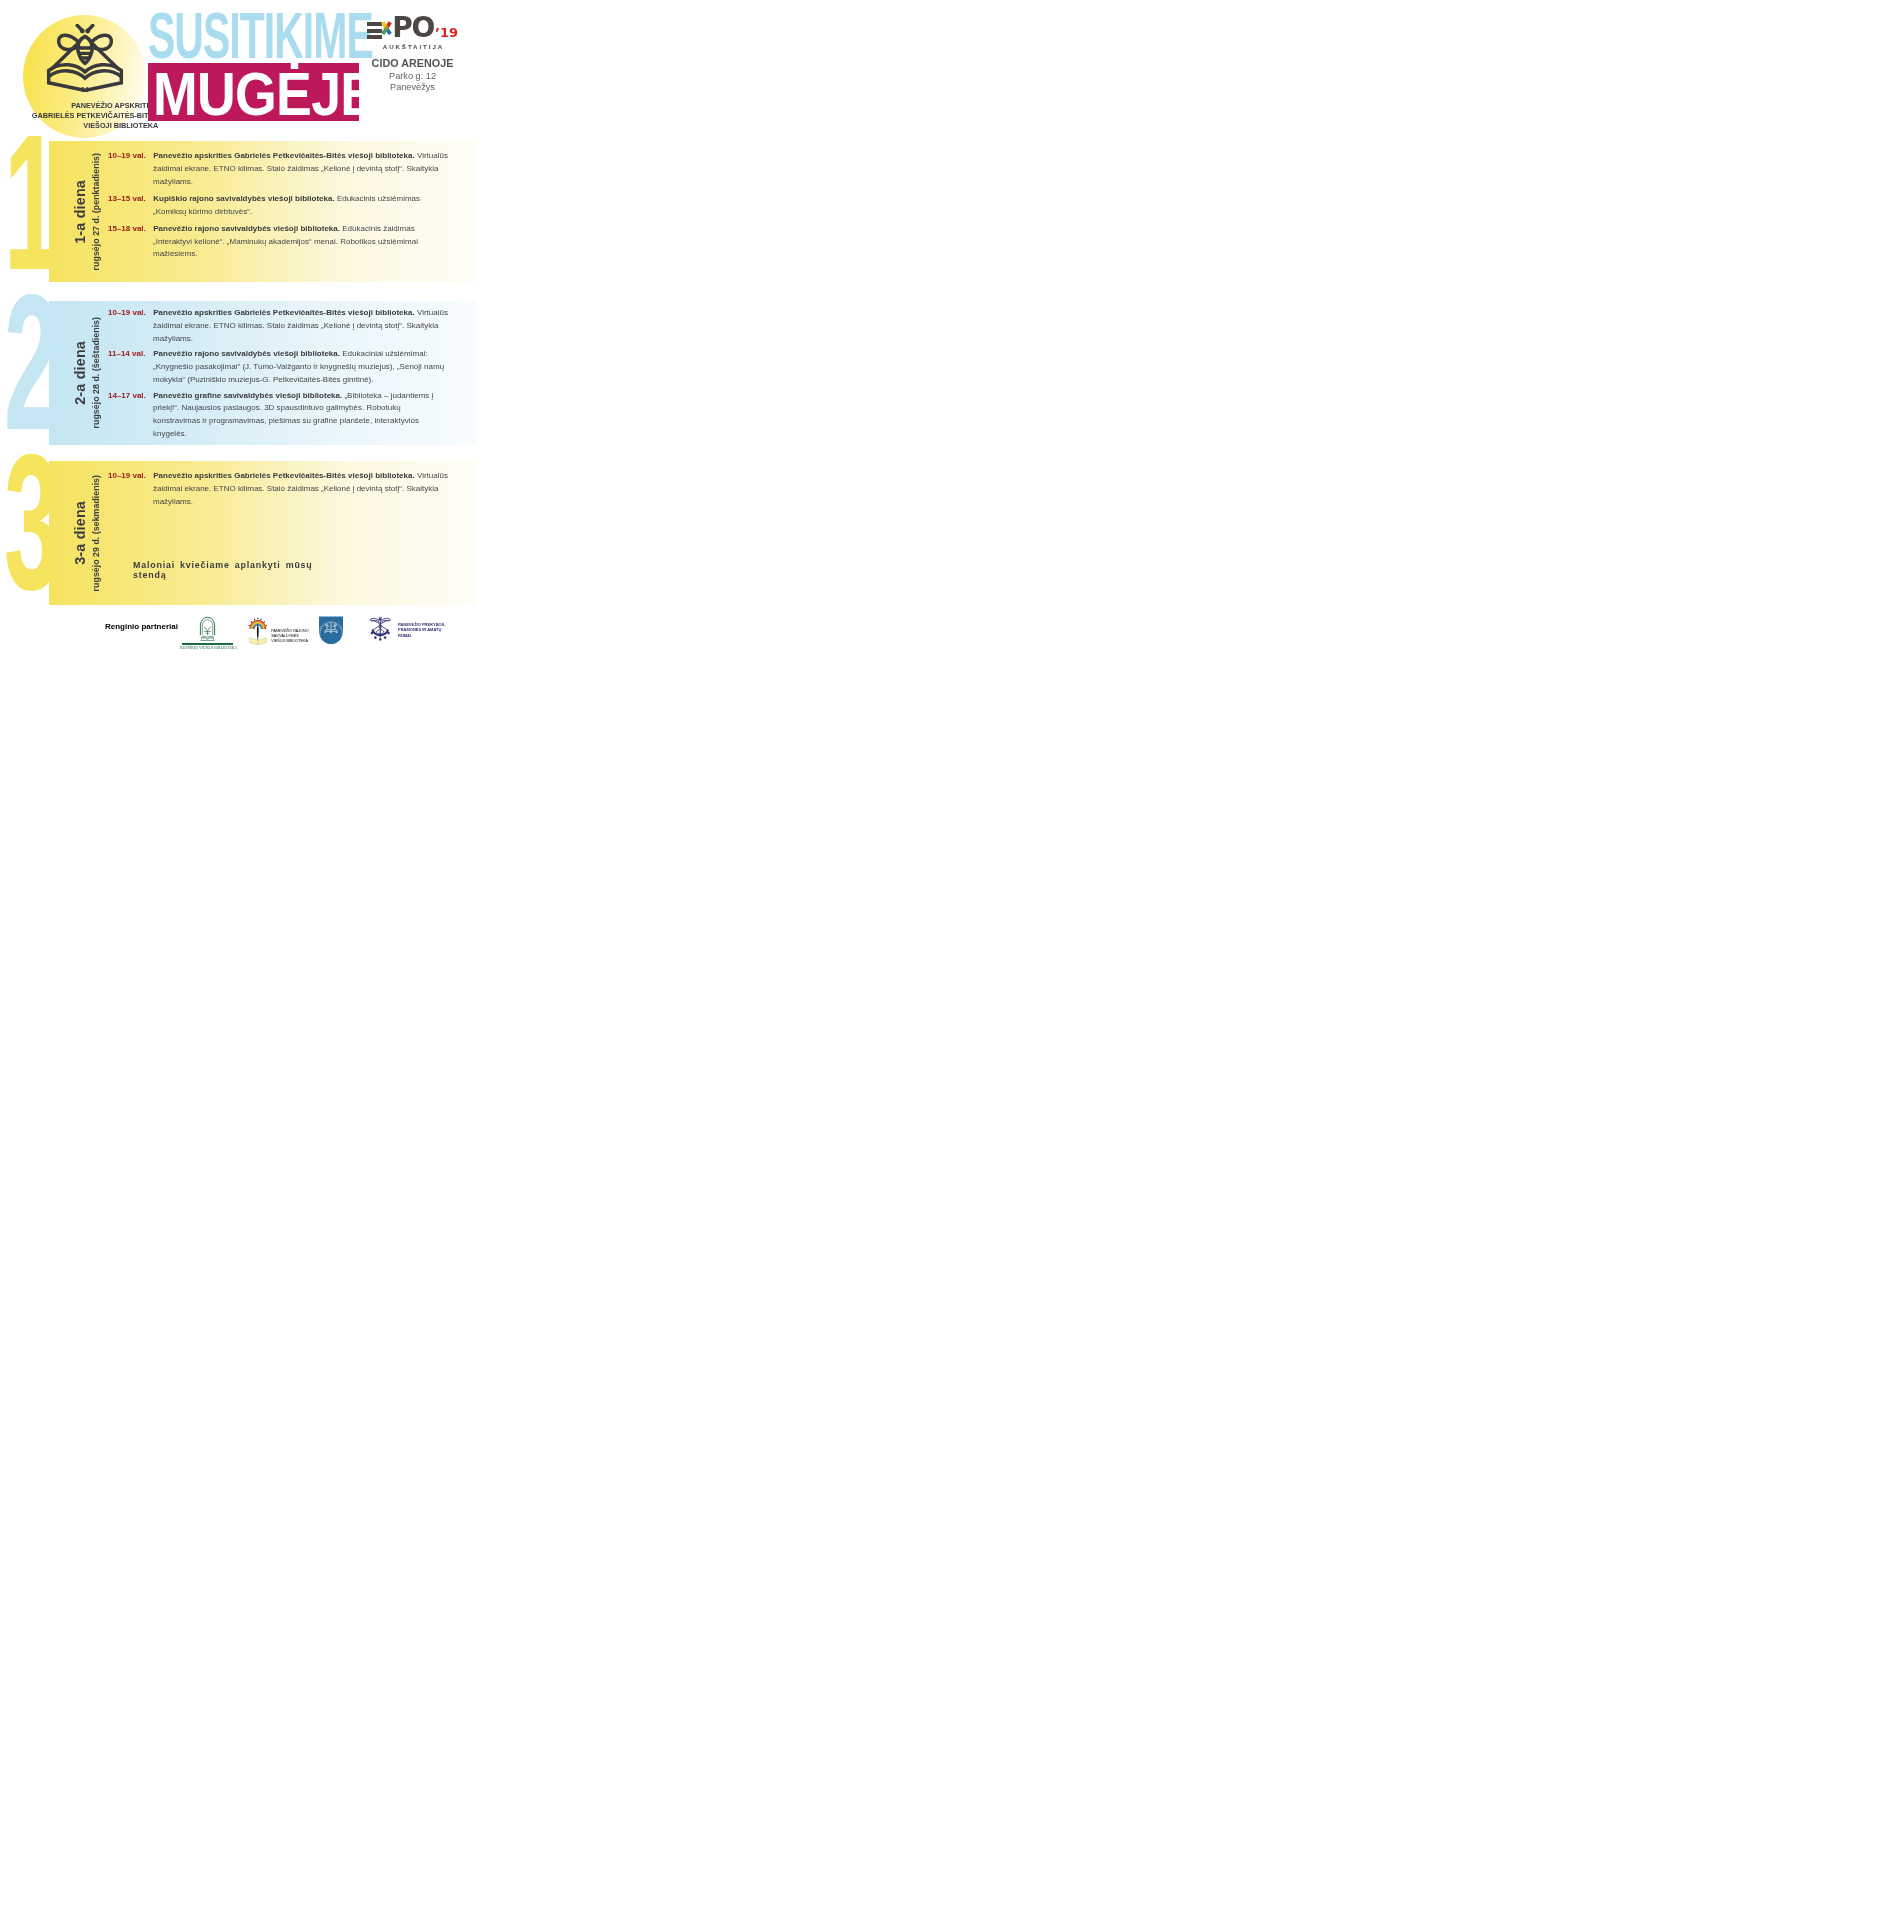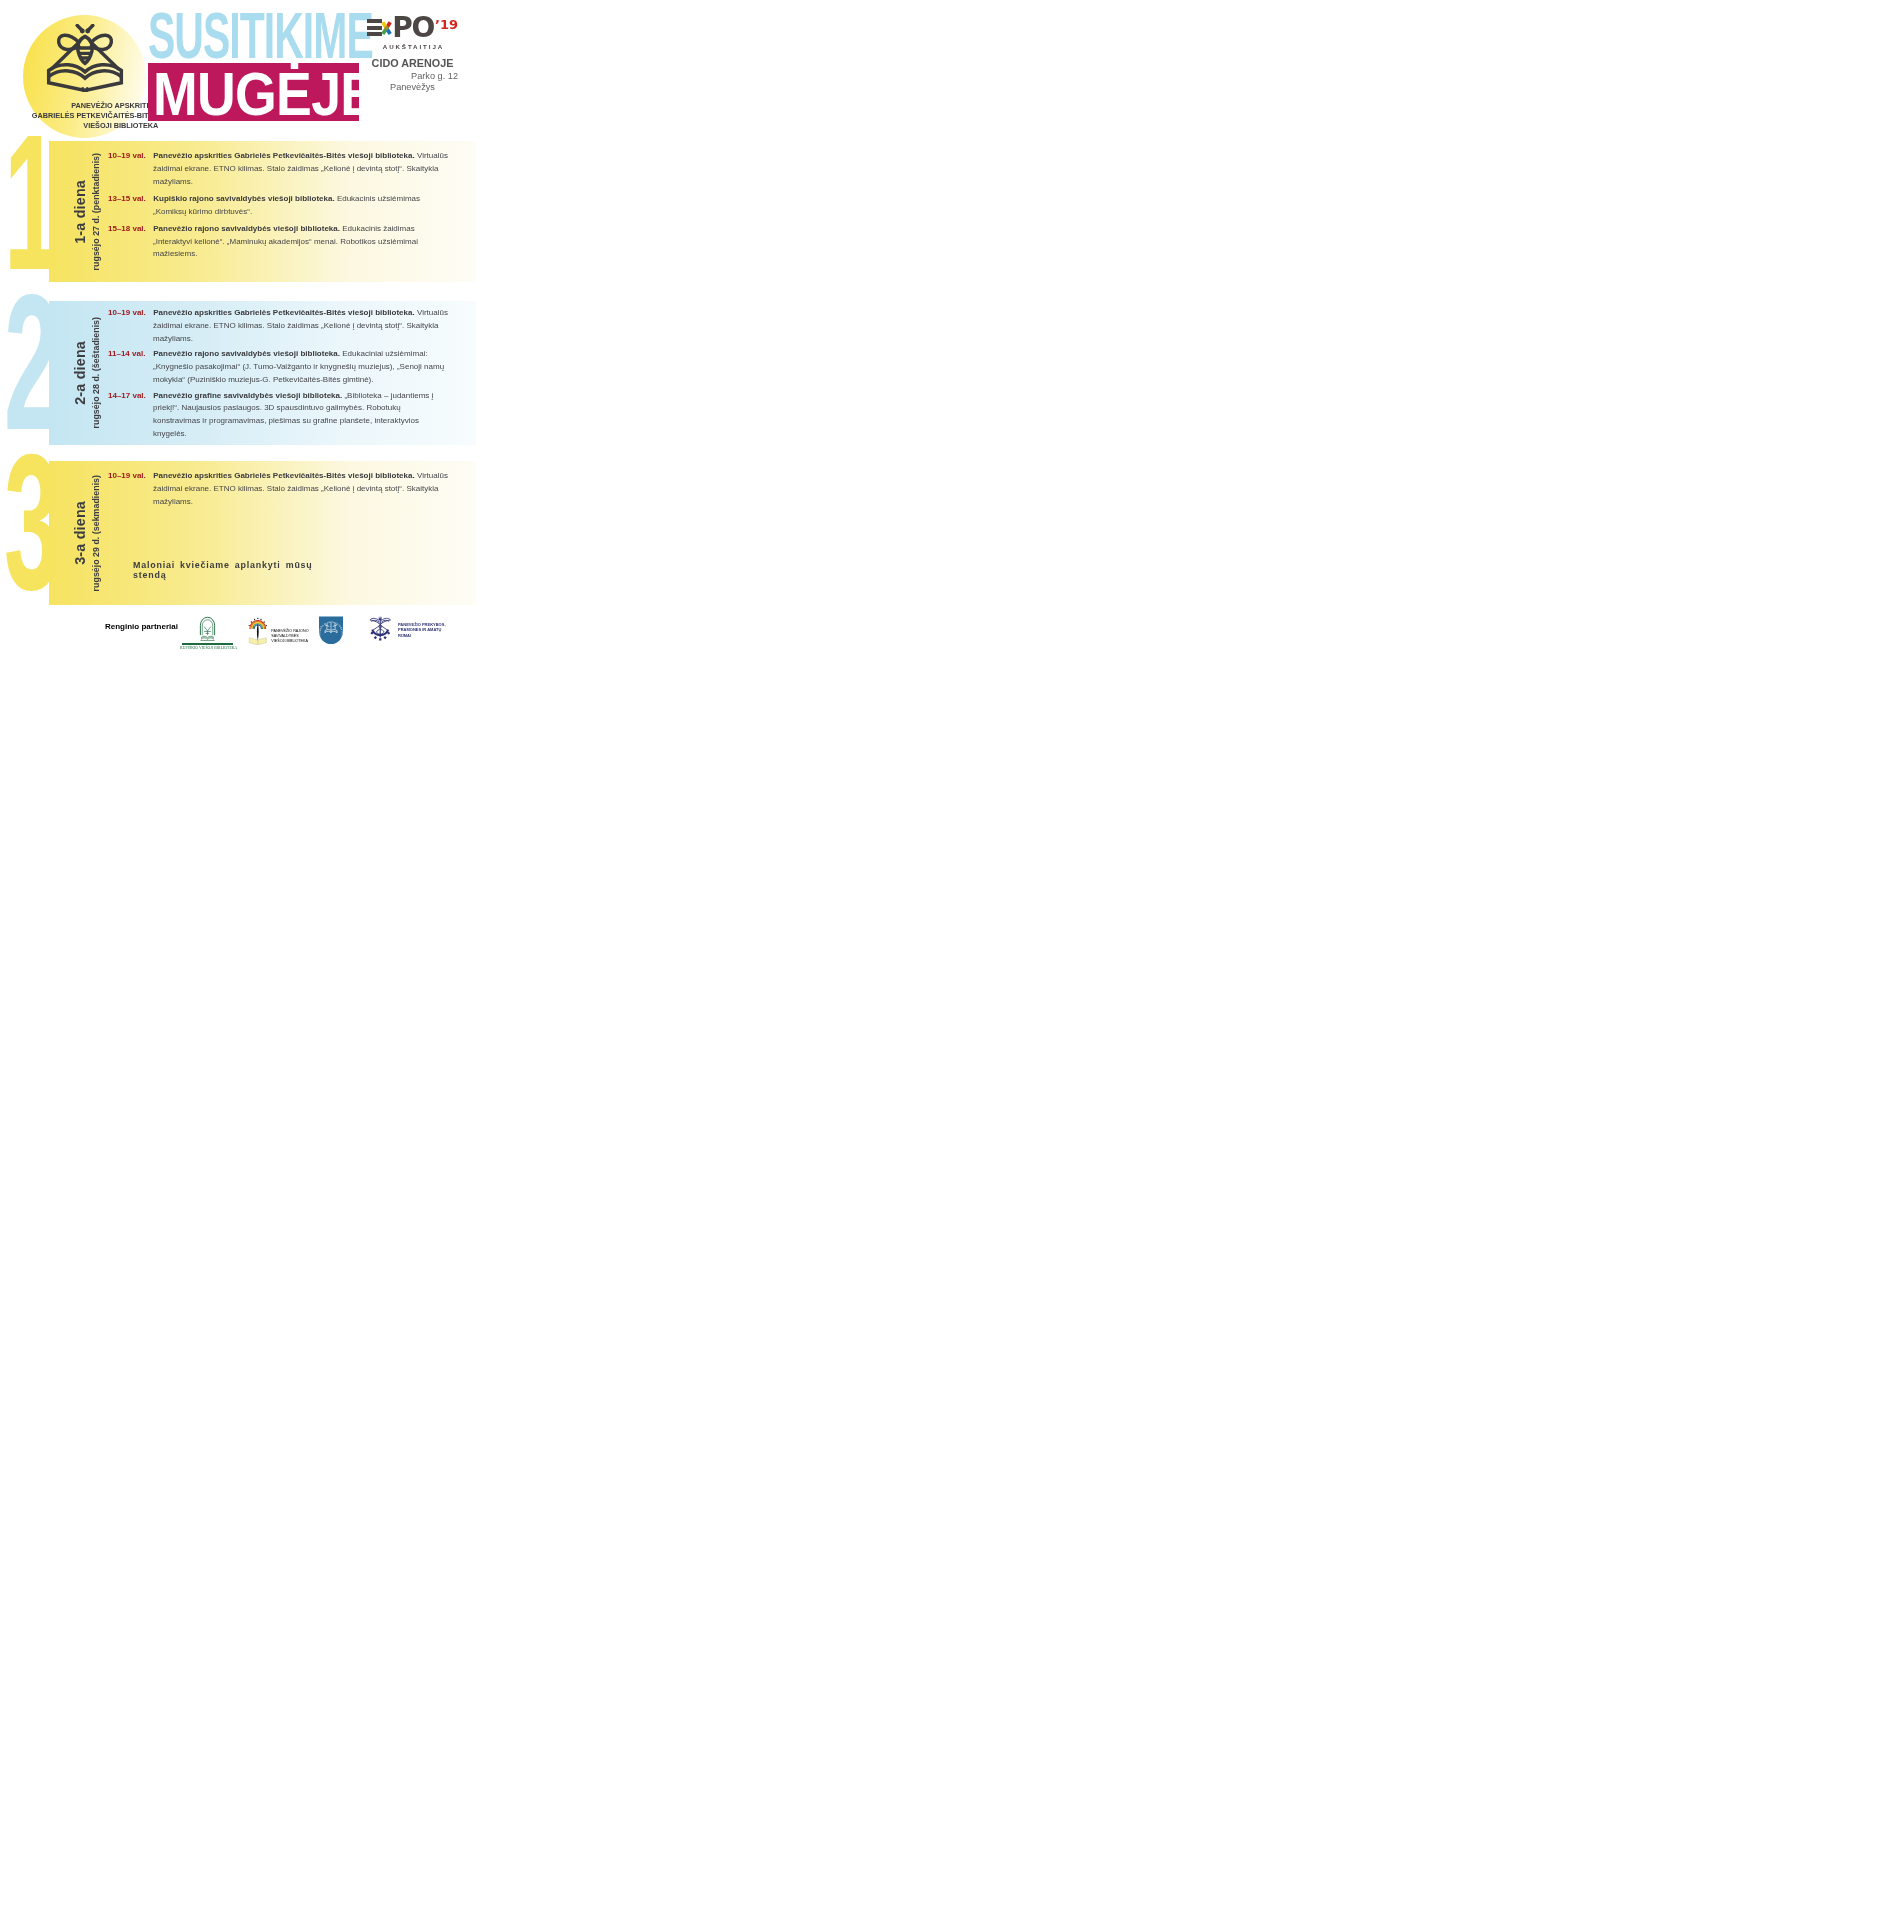--- a/index.html
+++ b/index.html
@@ -13,31 +13,31 @@
   .logo-text{position:absolute;left:-12.3px;right:-12.3px;top:86px;text-align:right;font-weight:bold;
              color:#3a3a3c;font-size:7.3px;line-height:9.6px;}
 
   .title-word1{position:absolute;left:148px;top:3.9px;font-size:64px;line-height:1;font-weight:bold;
                color:#a9dcee;letter-spacing:-1.5px;transform:scaleX(0.64);transform-origin:0 0;white-space:nowrap;}
   .title-band{position:absolute;left:148px;top:63px;width:211px;height:58px;background:#be185d;}
   .title-word2{position:absolute;left:4.6px;bottom:3.1px;font-size:61px;line-height:0.75;font-weight:bold;
                color:#ffffff;letter-spacing:-0.8px;transform:scaleX(0.88);transform-origin:0 100%;white-space:nowrap;}
 
   .expo-block{position:absolute;left:367px;top:17px;width:91px;text-align:center;color:#4c4745;}
-  .expo-wordmark{display:flex;align-items:flex-start;justify-content:center;}
+  .expo-wordmark{display:flex;align-items:flex-end;justify-content:center;}
   .e-icon{display:flex;flex-direction:column;gap:2.3px;margin-top:2.3px;}
   .e-icon div{width:14.6px;height:4.2px;background:#4c4745;}
   .x-icon{margin:0 -1.2px;}
   .po{font-size:28px;line-height:22.3px;font-weight:bold;letter-spacing:-1.2px;
       font-family:"DejaVu Sans",sans-serif;color:#4c4745;}
   .expo-year{color:#d6251f;font-weight:bold;font-size:13px;line-height:1;margin:0.8px 0 0 0.8px;
              font-family:"DejaVu Sans",sans-serif;}
   .expo-region{margin-top:3.9px;font-weight:bold;font-size:6.2px;letter-spacing:1.9px;text-indent:1.9px;color:#4c4745;}
   .expo-venue{margin-top:7px;font-weight:bold;font-size:10.8px;color:#555557;}
-  .expo-address{margin-top:1.9px;font-size:9.2px;color:#636365;text-align:right;}
+  .expo-address{margin-top:1.9px;font-size:9.2px;color:#636365;}
   .expo-city{margin-top:0.8px;font-size:9.2px;color:#636365;}
 
   
   .day{position:absolute;left:0;width:476px;}
   .day1{top:141px;height:141px;}
   .day2{top:301px;height:144px;}
   .day3{top:461px;height:144px;}
   .panel{position:absolute;left:49px;right:0;top:0;bottom:0;}
   .day1 .panel,.day3 .panel{background:linear-gradient(90deg,#f6e360 0%,#f8eb90 35%,#fcf8e0 70%,#fefdf6 100%);}
   .day2 .panel{background:linear-gradient(90deg,#c3e6f2 0%,#d6edf6 35%,#ecf7fb 70%,#f7fcfe 100%);}

